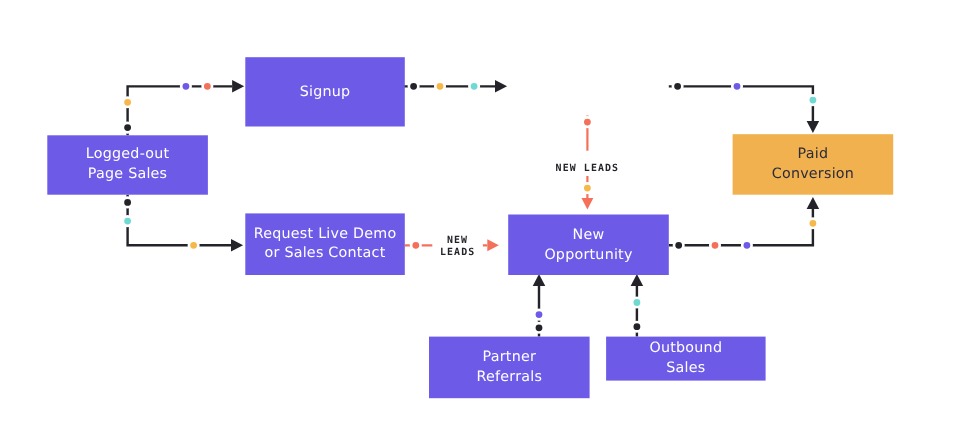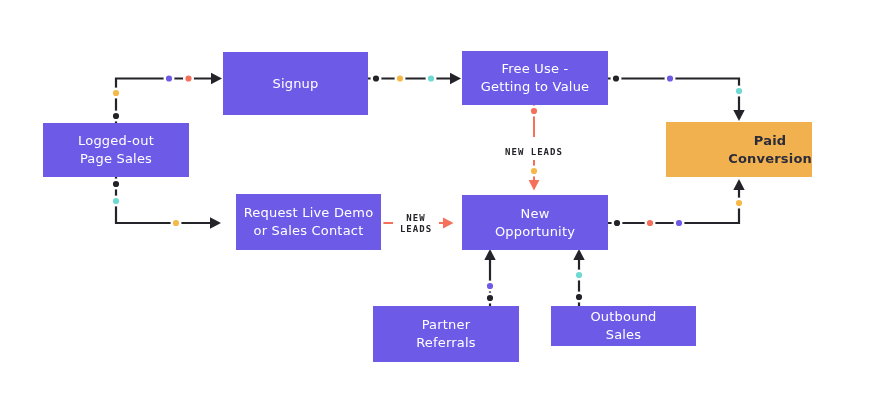--- a/index.html
+++ b/index.html
@@ -23,21 +23,21 @@
     font-family:"DejaVu Sans Mono","Liberation Mono",monospace;
     font-size:9px;font-weight:700;fill:var(--c-ink);
     letter-spacing:1px;text-anchor:middle;
   }
   .node{
     position:absolute;display:flex;align-items:center;justify-content:center;
     text-align:center;white-space:pre-line;
     color:#ffffff;font-size:13px;line-height:1.38;letter-spacing:.2px;
   }
   .node.purple{background:var(--c-purple);}
-  .node.orange{background:var(--c-orange);color:var(--c-paidtext);font-weight:700;justify-content:flex-end;}
+  .node.orange{background:var(--c-orange);color:var(--c-paidtext);font-weight:400;}
 </style>
 </head>
 <body>
 
 <div class="stage">
 
   <svg class="wires" viewBox="0 0 879 404">
 
     <path class="wire-ink" d="M116,123 L116,78.5 L211,78.5"></path>
     <polygon class="arrow-ink" points="211,72.8 222,78.5 211,84.2"></polygon>
@@ -109,41 +109,37 @@
 
   <div class="node purple" style="left:43px;top:123px;width:146px;height:54px">
     <span>Logged-out
 Page Sales</span>
   </div>
 
   <div class="node purple" style="left:223px;top:52px;width:145px;height:63px">
     <span>Signup</span>
   </div>
 
-  <div class="node purple" style="left:462px;top:51px;width:146px;height:54px">
-    <span>Free Use -
-Getting to Value</span>
-  </div>
 
   <div class="node orange" style="left:666px;top:122px;width:146px;height:55px">
     <span>Paid
 Conversion</span>
   </div>
 
-  <div class="node purple" style="left:236px;top:194px;width:145px;height:56px">
+  <div class="node purple" style="left:223px;top:194px;width:145px;height:56px">
     <span>Request Live Demo
 or Sales Contact</span>
   </div>
 
   <div class="node purple" style="left:462px;top:195px;width:146px;height:55px">
     <span>New
 Opportunity</span>
   </div>
 
-  <div class="node purple" style="left:373px;top:306px;width:146px;height:56px">
+  <div class="node purple" style="left:390px;top:306px;width:146px;height:56px">
     <span>Partner
 Referrals</span>
   </div>
 
   <div class="node purple" style="left:551px;top:306px;width:145px;height:40px">
     <span>Outbound
 Sales</span>
   </div>
 
 </div>

